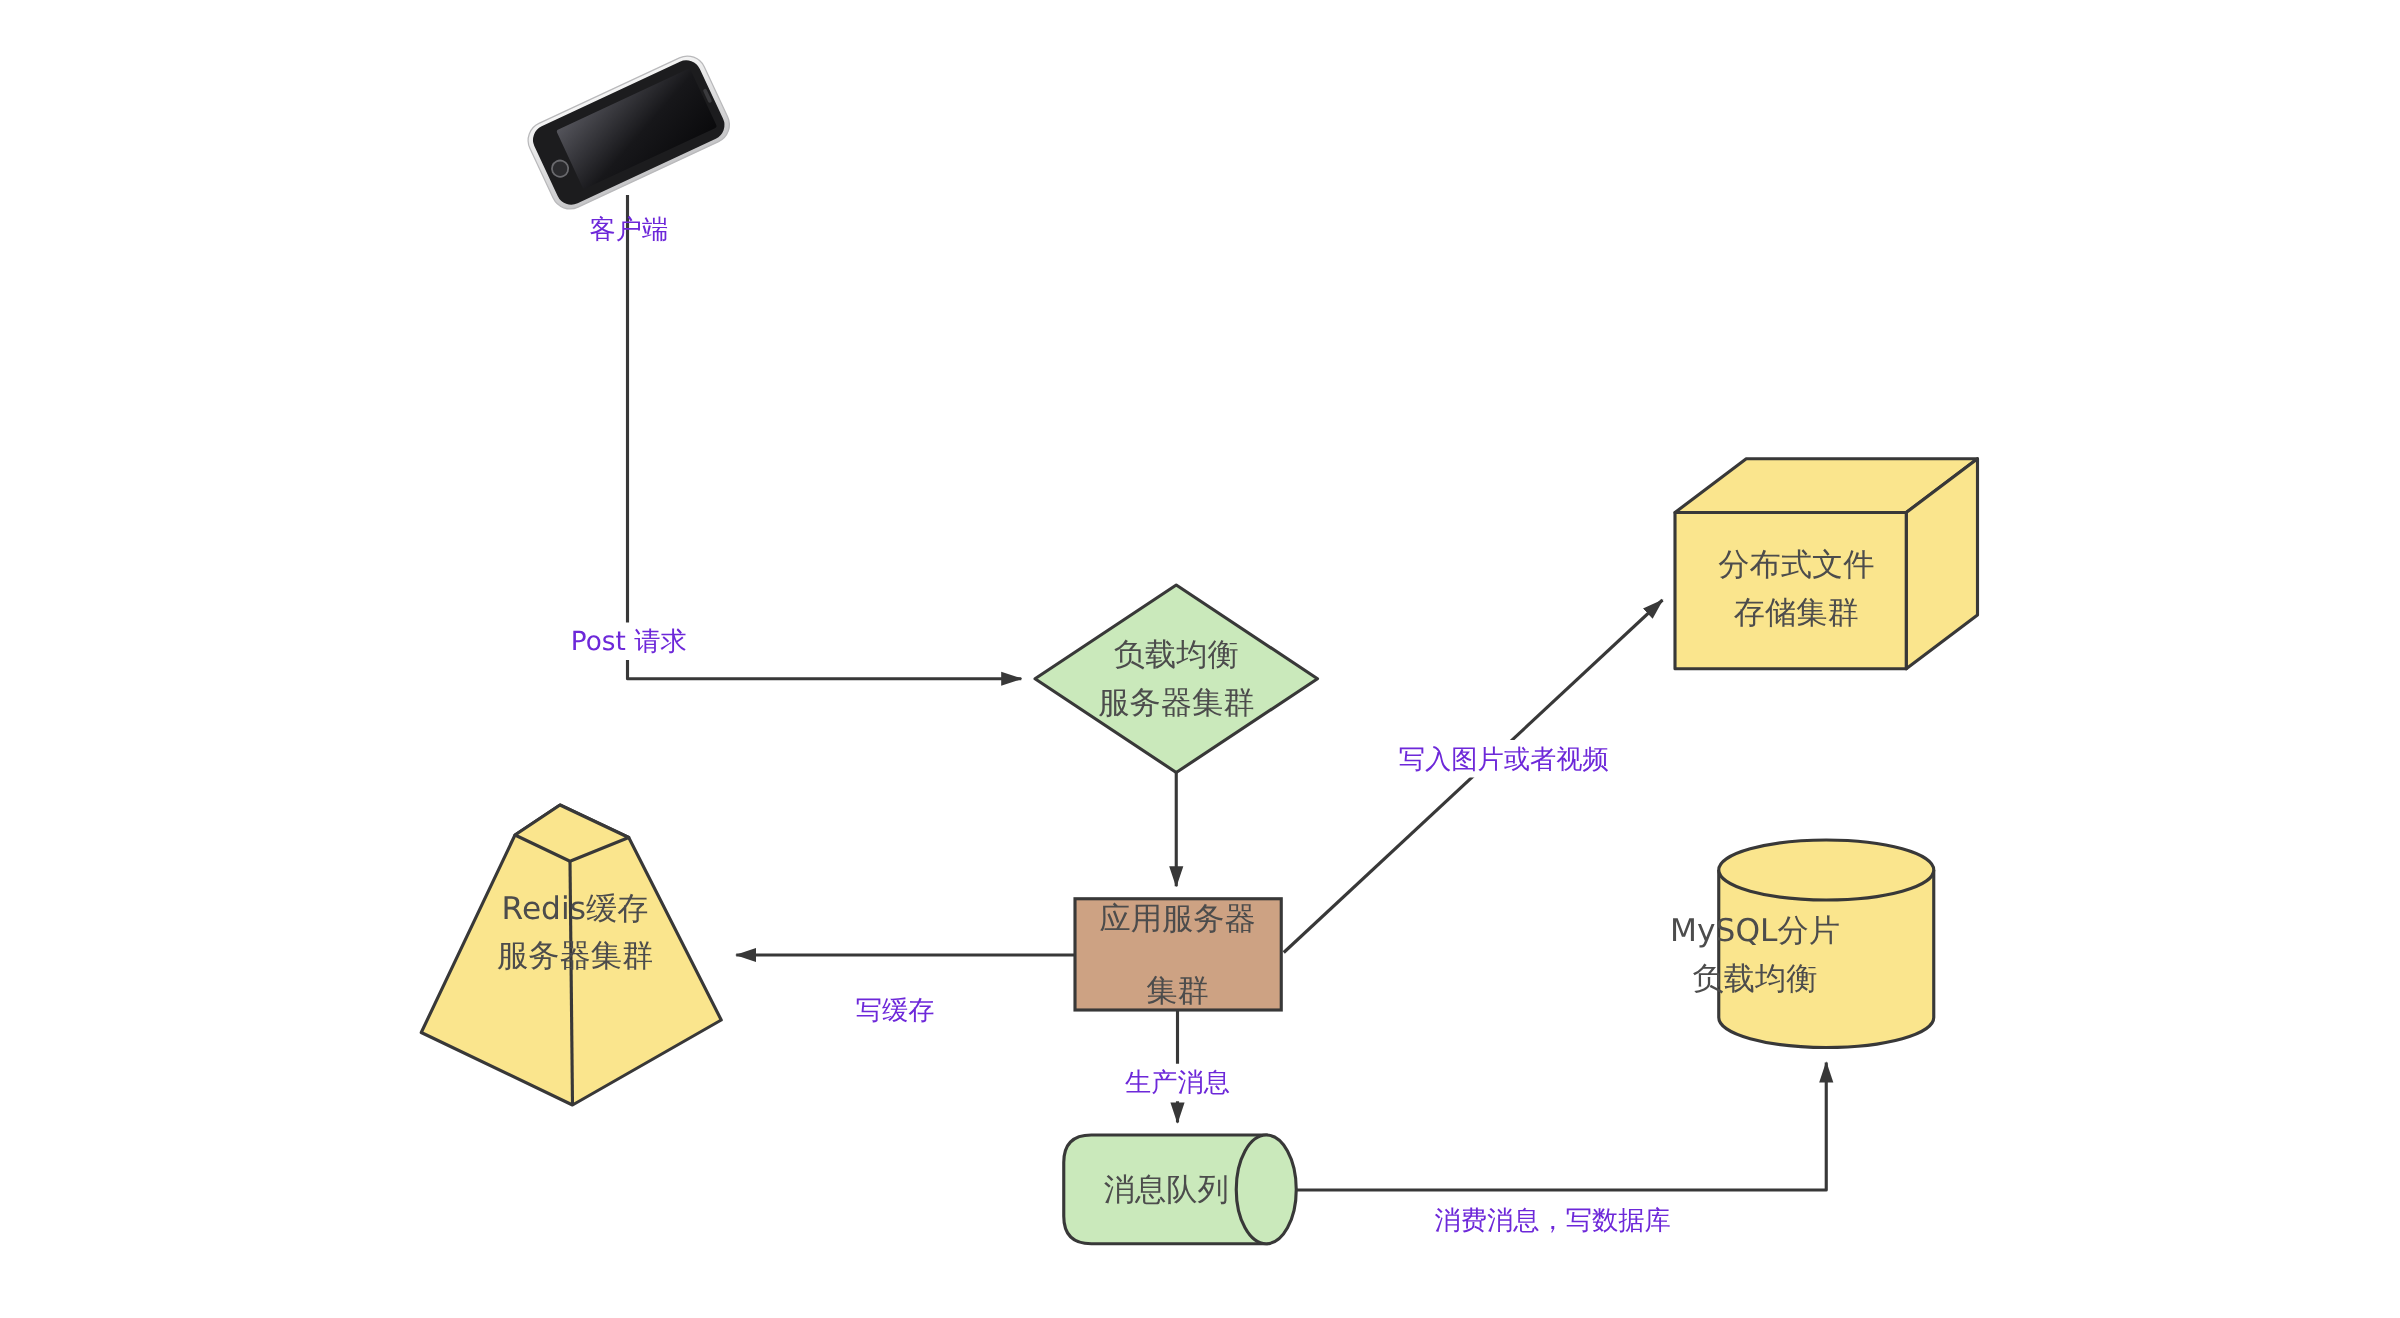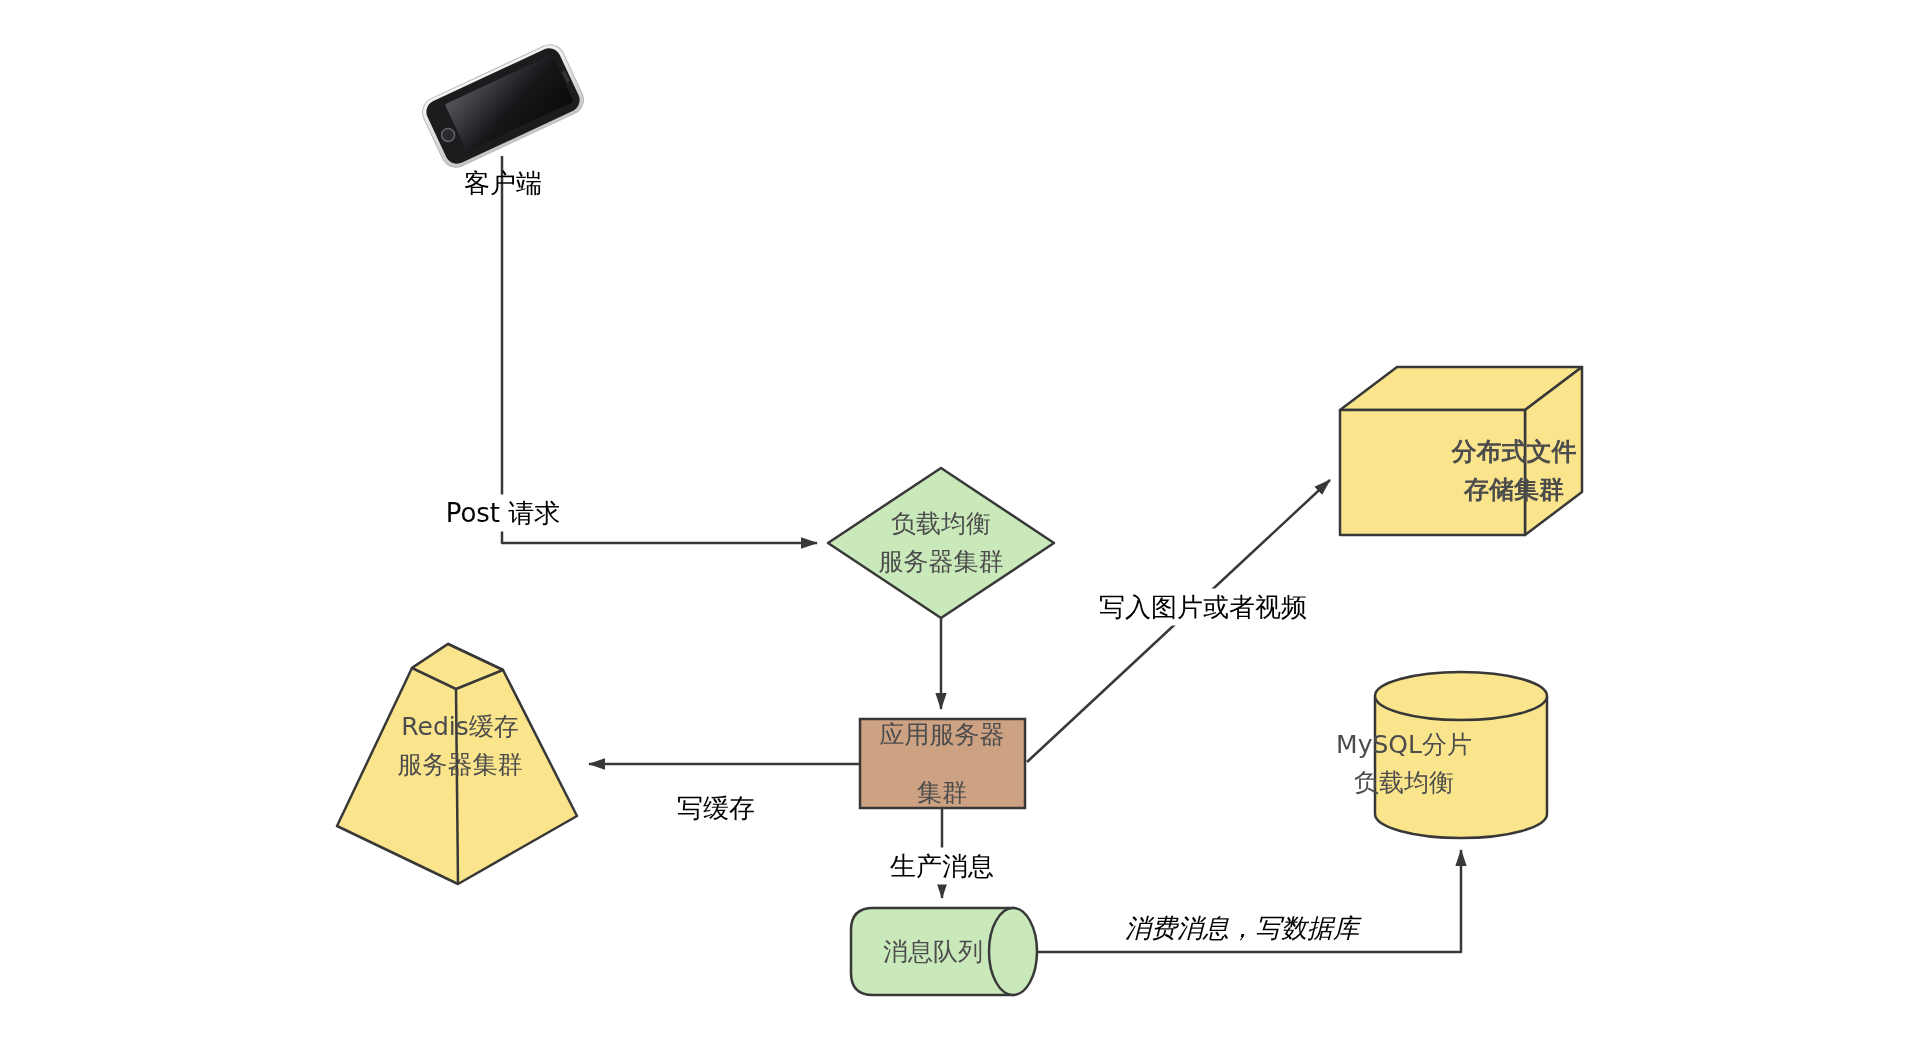--- a/index.html
+++ b/index.html
@@ -4,21 +4,21 @@
 <style>
   html,body{margin:0;padding:0;}
   body{
     width:1920px;height:1054px;background:#ffffff;overflow:hidden;
     font-family:"DejaVu Sans","Liberation Sans",sans-serif;
     position:relative;
   }
   .canvas{position:absolute;inset:0;}
   svg.layer{position:absolute;left:0;top:0;}
   .lbl{position:absolute;transform:translate(-50%,-50%);white-space:nowrap;
-       color:#000000;font-size:26px;}
+       color:#6d28d9;font-size:21px;}
   .edge-label{background:#ffffff;padding:1px 7px;}
   .node-text{position:absolute;transform:translate(-50%,-50%);
        display:flex;flex-direction:column;align-items:center;
        color:#4c4c4c;font-size:25px;line-height:38px;white-space:nowrap;}
   .logo{position:absolute;left:1668px;top:956px;display:flex;align-items:center;}
   .logo-text{color:#909090;font-size:38px;letter-spacing:3px;margin-left:10px;}
 </style>
 </head>
 <body>
 
@@ -102,36 +102,36 @@
   <div class="node-text" style="left:942px;top:764px;gap:20px;">
     <span>应用服务器</span>
     <span>集群</span>
   </div>
 
   <div class="node-text" style="left:460px;top:746px;">
     <span>Redis缓存</span>
     <span>服务器集群</span>
   </div>
 
-  <div class="node-text" style="left:1514px;top:471px;font-weight:bold;">
+  <div class="node-text" style="left:1437px;top:471px;">
     <span>分布式文件</span>
     <span>存储集群</span>
   </div>
 
   <div class="node-text" style="left:1404px;top:764px;">
     <span>MySQL分片</span>
     <span>负载均衡</span>
   </div>
 
   <div class="node-text" style="left:933px;top:952px;">消息队列</div>
 
   <div class="lbl edge-label" style="left:503px;top:513px;">Post 请求</div>
 
   <div class="lbl edge-label" style="left:716px;top:764px;margin-top:44px;">写缓存</div>
 
   <div class="lbl edge-label" style="left:1192px;top:607px;margin-left:11px;">写入图片或者视频</div>
 
   <div class="lbl edge-label" style="left:942px;top:866px;">生产消息</div>
 
-  <div class="lbl edge-label" style="left:1242px;top:928px;font-style:italic;">消费消息，写数据库</div>
+  <div class="lbl edge-label" style="left:1242px;top:976px;">消费消息，写数据库</div>
 
 
 </div>
 
 </body></html>

